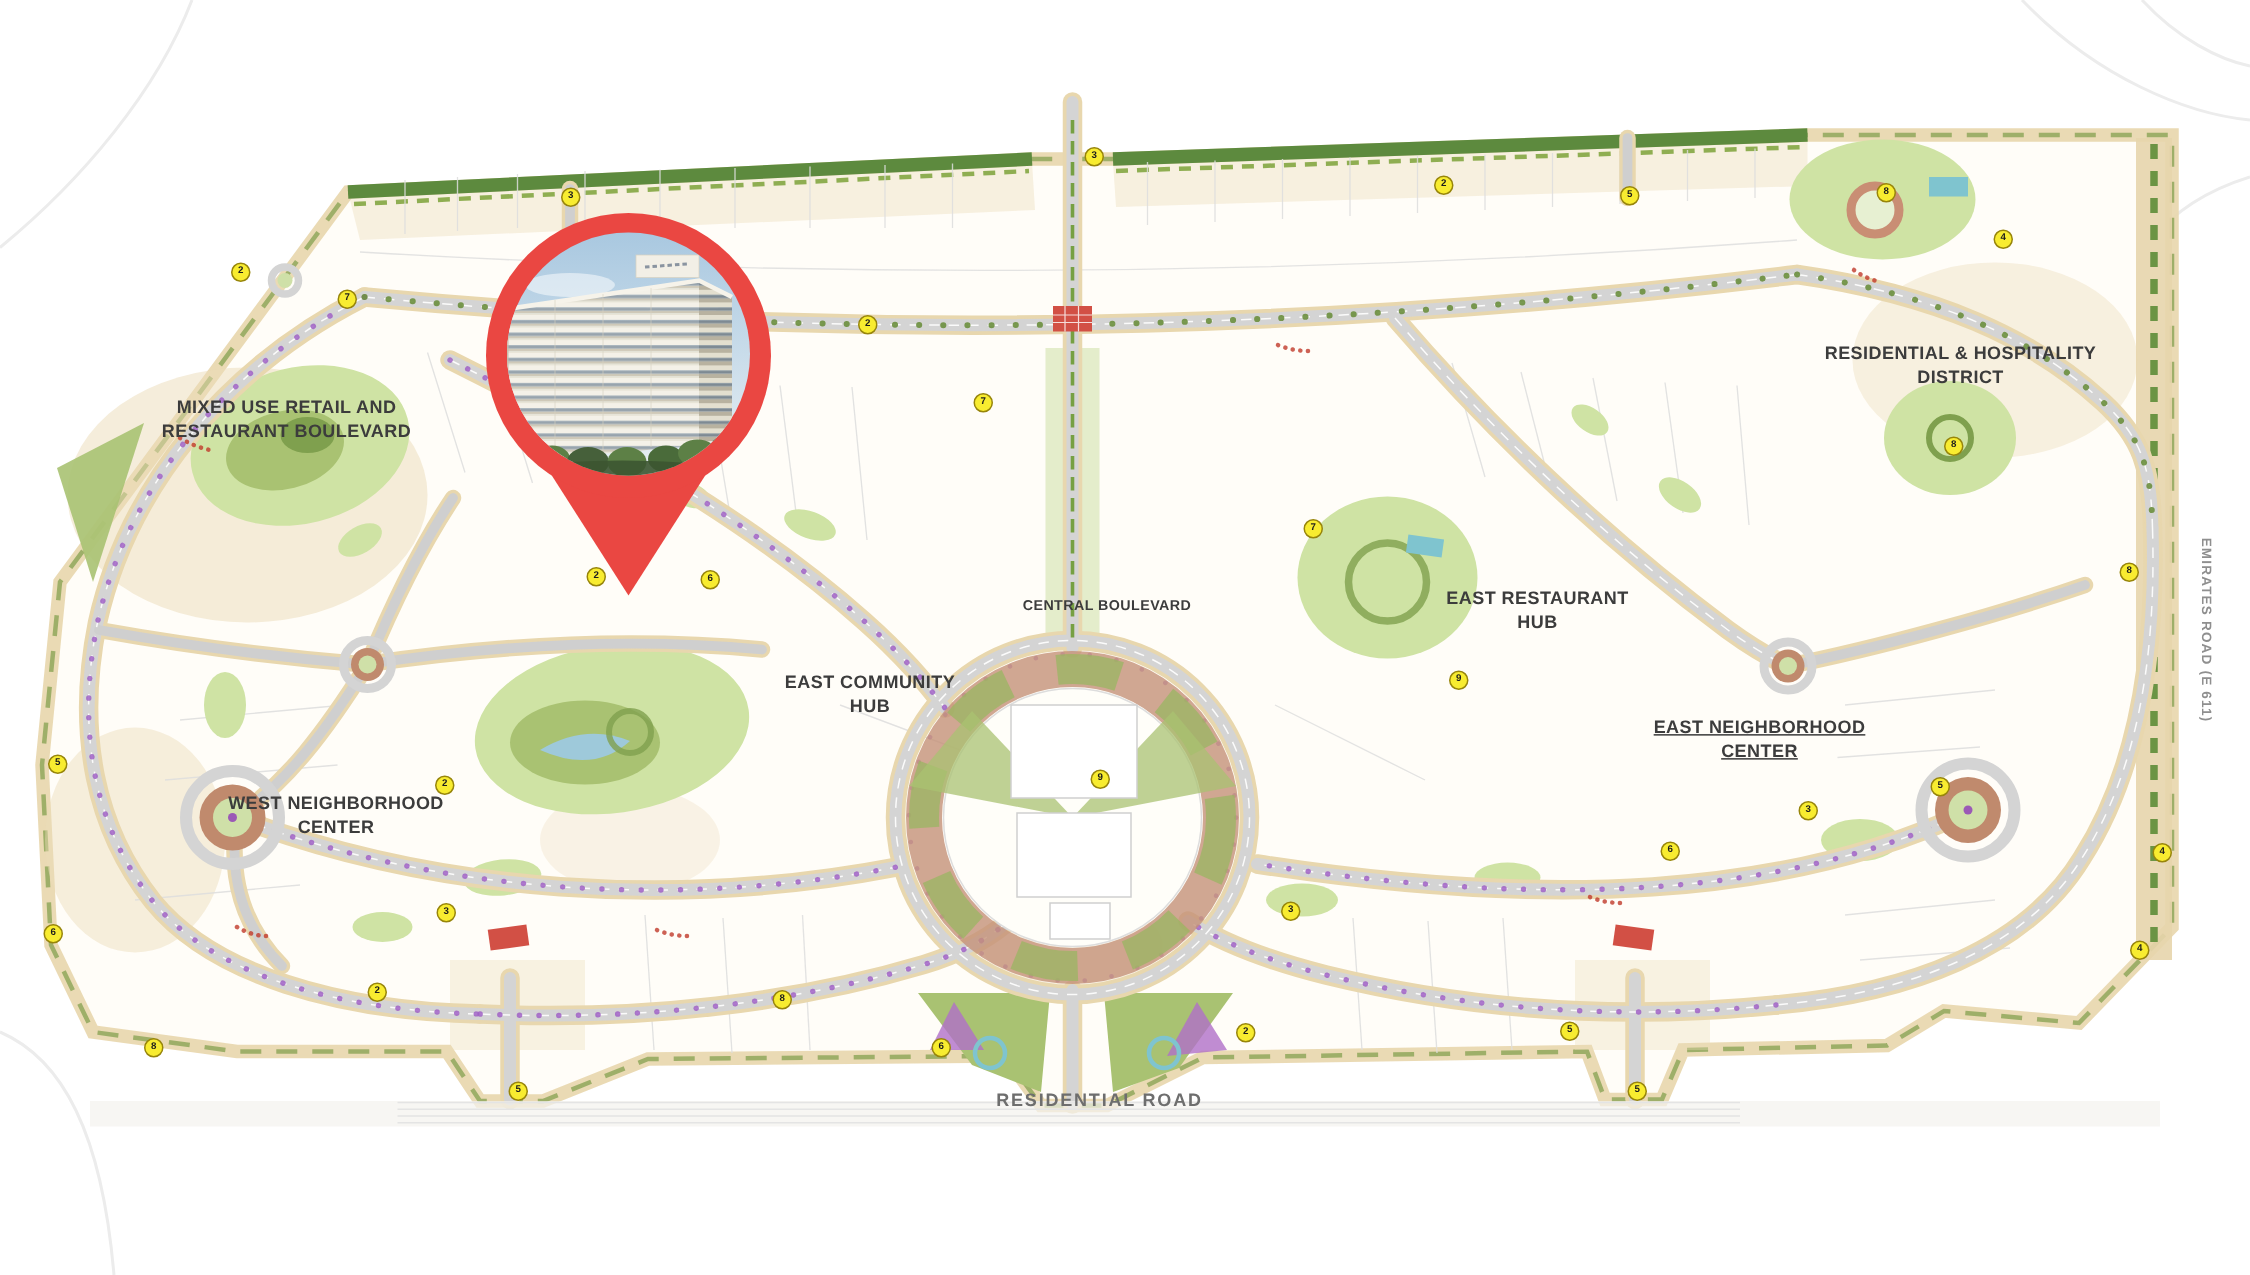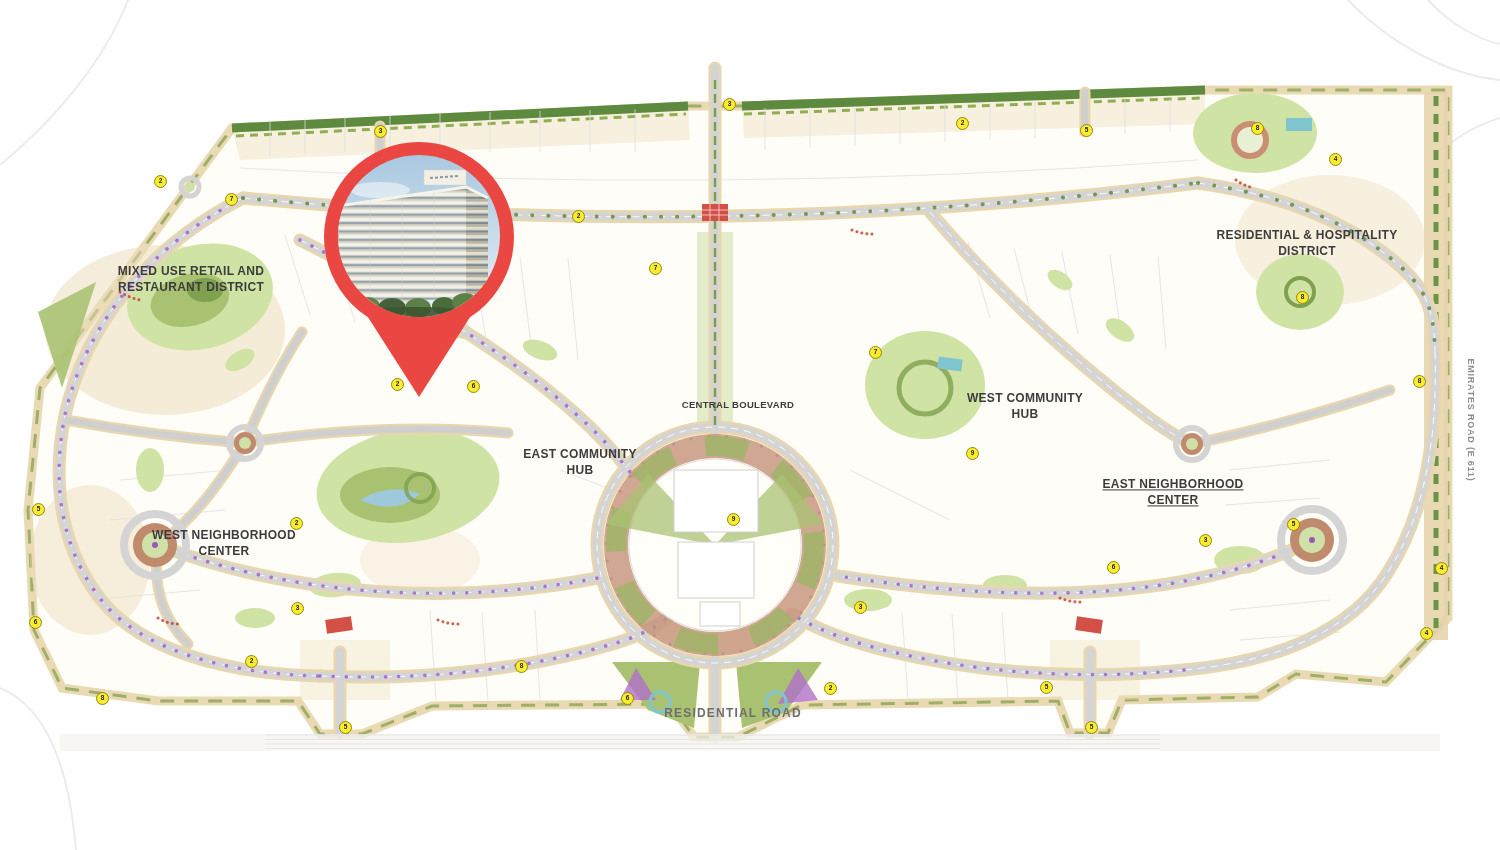--- a/index.html
+++ b/index.html
@@ -383,33 +383,33 @@
         <ellipse cx="465" cy="302" rx="13" ry="9" fill="#5d8046"></ellipse>
         <ellipse cx="485" cy="298" rx="11" ry="8" fill="#46603a"></ellipse>
       </g>
       <ellipse cx="415" cy="322" rx="95" ry="15" fill="#3c5531" opacity=".9"></ellipse>
     </g>
   </g>
 </svg>
 
 <div class="overlay">
   <div class="map-label" style="left:191px;top:280px;">MIXED USE RETAIL AND
-RESTAURANT DISTRICT</div>
+RESTAURANT BOULEVARD</div>
   <div class="map-label" style="left:738px;top:405px;font-size:9.5px;text-align:right;">CENTRAL BOULEVARD</div>
   <div class="map-label" style="left:580px;top:463px;">EAST COMMUNITY
 HUB</div>
-  <div class="map-label" style="left:1025px;top:407px;">WEST COMMUNITY
+  <div class="map-label" style="left:1025px;top:407px;">EAST RESTAURANT
 HUB</div>
   <div class="map-label" style="left:224px;top:544px;">WEST NEIGHBORHOOD
 CENTER</div>
   <div class="map-label" style="left:1173px;top:493px;text-decoration:underline;">EAST NEIGHBORHOOD
 CENTER</div>
   <div class="map-label" style="left:1307px;top:244px;">RESIDENTIAL &amp; HOSPITALITY
 DISTRICT</div>
-  <div class="map-label lbl-road" style="left:733px;top:714px;">RESIDENTIAL ROAD</div>
+  <div class="map-label lbl-road" style="left:733px;top:734px;">RESIDENTIAL ROAD</div>
   <div class="map-label lbl-vert" style="left:1470px;top:420px;">EMIRATES ROAD (E 611)</div>
 </div>
 
 <div class="overlay" id="markers-layer">
       <div class="marker" style="left: 160px; top: 181px;">2</div>
       <div class="marker" style="left: 231px; top: 199px;">7</div>
       <div class="marker" style="left: 380px; top: 131px;">3</div>
       <div class="marker" style="left: 578px; top: 216px;">2</div>
       <div class="marker" style="left: 729px; top: 104px;">3</div>
       <div class="marker" style="left: 655px; top: 268px;">7</div>

